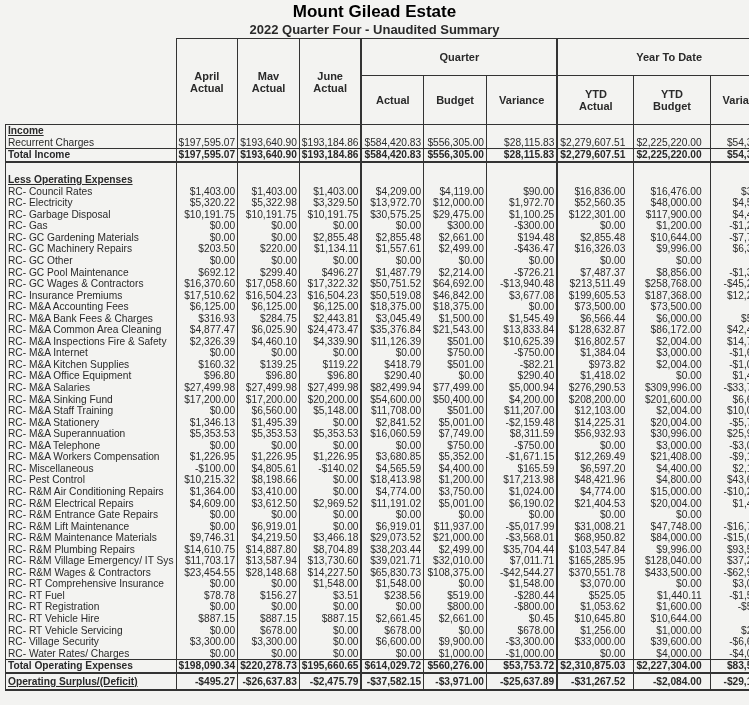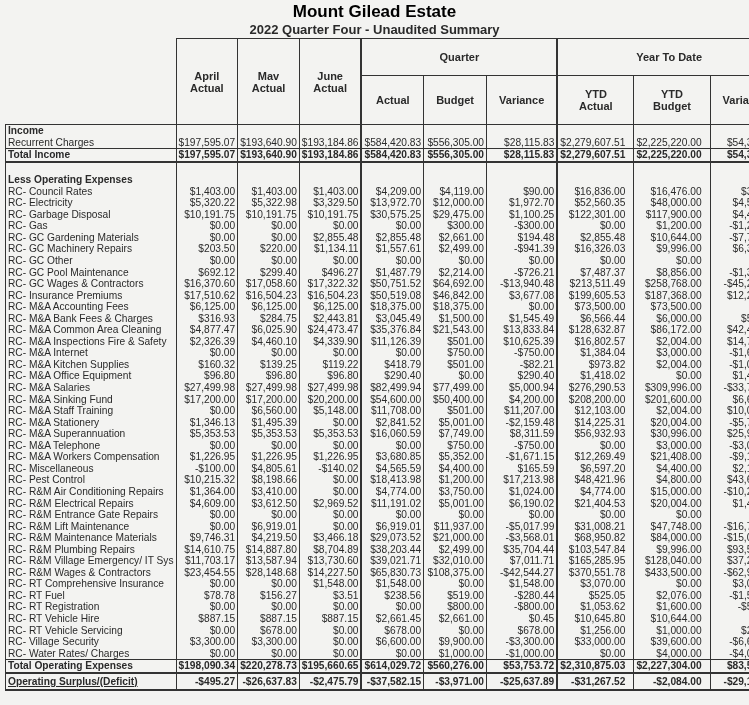--- a/index.html
+++ b/index.html
@@ -21,21 +21,21 @@
   table.fin col.c7 { width: 87px; }
   table.fin col.c8 { width: 68px; }
   table.fin col.c9 { width: 61px; }
   th { font-weight: bold; font-size: 11px; text-align: center; padding: 12px; line-height: 12px;
        border: 1px solid #333; color: #2a2a2a; }
   th.blank { border: none; border-bottom: 1px solid #333; }
   td { padding: 0 2px; height: 11.55px; line-height: 11.55px; white-space: nowrap; overflow: hidden;
        text-align: right; border-left: 1px solid #333; border-right: 1px solid #333; }
   td.lbl { text-align: left; padding-left: 2px; }
   tr.bold td { font-weight: bold; }
-  tr.sect td { font-weight: bold; }
+  tr.sect td { font-weight: bold; text-decoration: underline; }
   tr.total-top td { border-top: 1px solid #333; }
   tr.total-bottom td { border-bottom: 2px solid #333; }
   tr.surplus td { border-bottom: 2px solid #333; font-weight: bold; height: 15px; line-height: 15px; }
   tr.surplus td.lbl { text-decoration: underline; margin-top: 12px; }
   tr.spacer td { height: 11.55px; }
   td.q-start, th.q-start { border-left: 2px solid #333; border-radius: 6px; }
   td.y-start, th.y-start { border-left: 2px solid #333; }
   .pad-ytd { padding-right: 8px; }
 </style>
 </head>
@@ -196,21 +196,21 @@
         <td class="pad-ytd">$10,644.00</td>
         <td>-$7,788.52</td>
       </tr>
       <tr>
         <td class="lbl">RC- GC Machinery Repairs</td>
         <td>$203.50</td>
         <td>$220.00</td>
         <td>$1,134.11</td>
         <td class="q-start">$1,557.61</td>
         <td>$2,499.00</td>
-        <td>-$941.39</td>
+        <td>-$436.47</td>
         <td class="y-start pad-ytd">$16,326.03</td>
         <td class="pad-ytd">$9,996.00</td>
         <td>$6,330.03</td>
       </tr>
       <tr>
         <td class="lbl">RC- GC Other</td>
         <td>$0.00</td>
         <td>$0.00</td>
         <td>$0.00</td>
         <td class="q-start">$0.00</td>
@@ -558,21 +558,21 @@
       </tr>
       <tr>
         <td class="lbl">RC- RT Fuel</td>
         <td>$78.78</td>
         <td>$156.27</td>
         <td>$3.51</td>
         <td class="q-start">$238.56</td>
         <td>$519.00</td>
         <td>-$280.44</td>
         <td class="y-start pad-ytd">$525.05</td>
-        <td class="pad-ytd">$2,076.00</td>
+        <td class="pad-ytd">$1,440.11</td>
         <td>-$1,550.95</td>
       </tr>
       <tr>
         <td class="lbl">RC- RT Registration</td>
         <td>$0.00</td>
         <td>$0.00</td>
         <td>$0.00</td>
         <td class="q-start">$0.00</td>
         <td>$800.00</td>
         <td>-$800.00</td>

